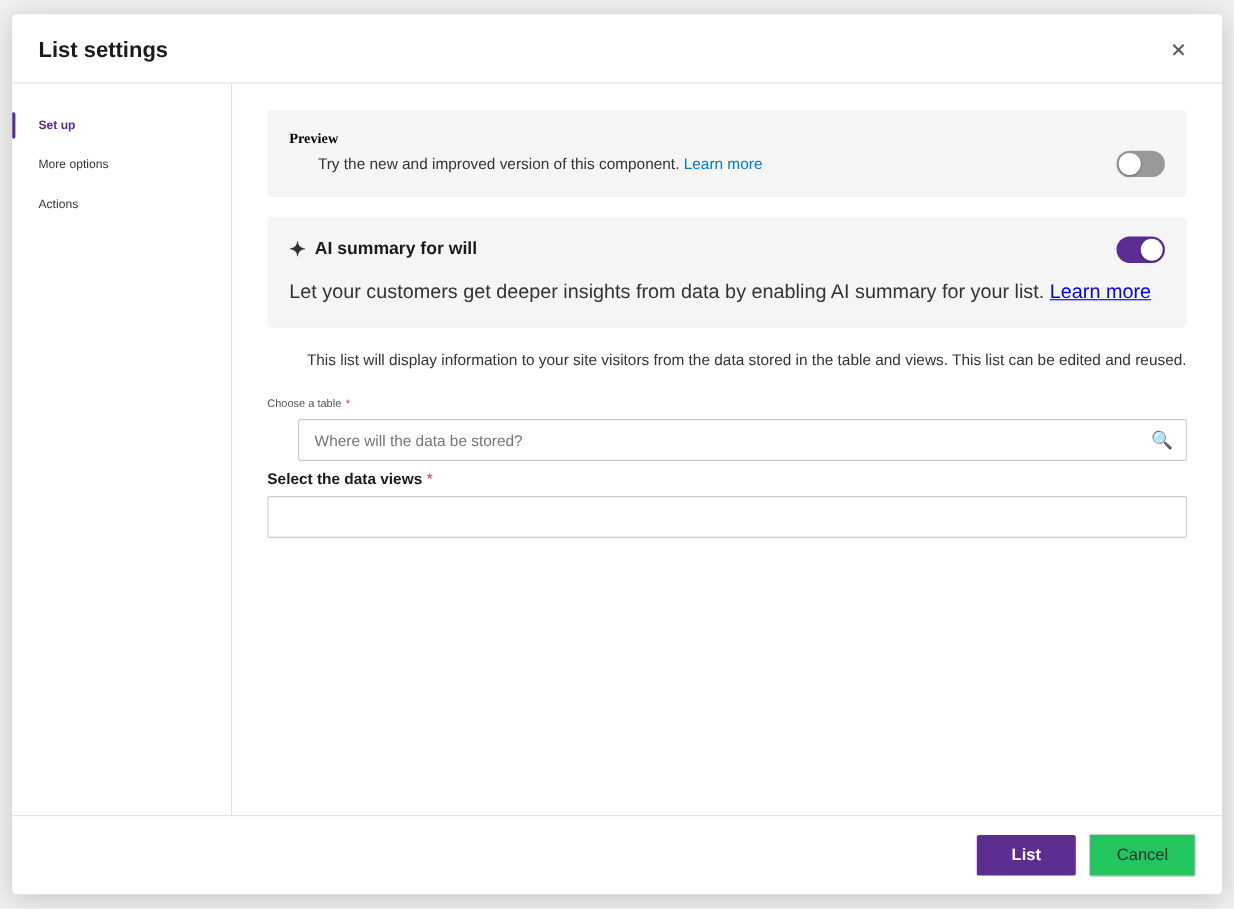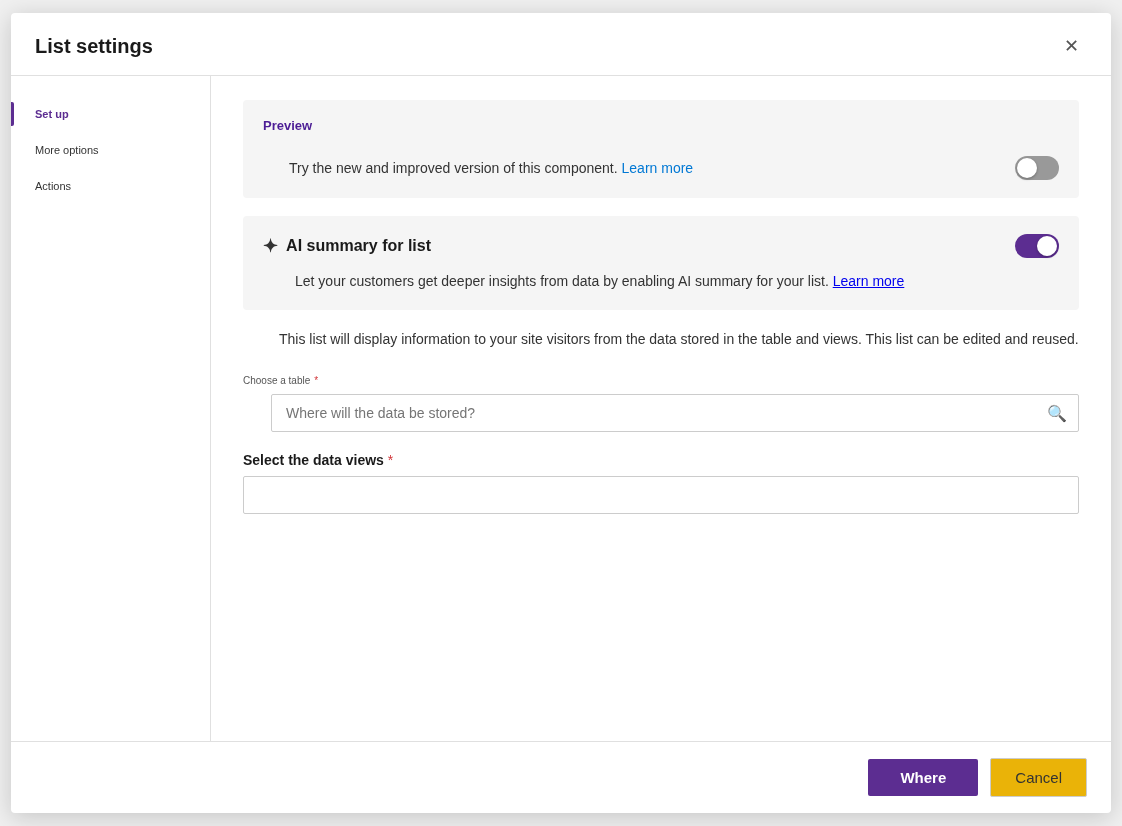--- a/index.html
+++ b/index.html
@@ -119,24 +119,25 @@
     }
 
     .card {
       background: #f5f5f5;
       border-radius: 4px;
       padding: 18px 20px;
       margin-bottom: 18px;
     }
 
     .card-label {
-      color: #4c1d95;
+      color: #000000;
       font-size: 13px;
       font-weight: 600;
-      margin-bottom: 23px;
+      margin-bottom: 3px;
+      font-family: Liberation Serif, serif;
     }
 
     .card-row {
       display: flex;
       align-items: center;
       justify-content: space-between;
       margin-left: 26px;
     }
 
     .card-text {
@@ -225,21 +226,21 @@
       margin-bottom: 8px;
     }
 
     .field-label .required {
       color: #d13438;
       margin-left: 4px;
     }
 
     .search-input-wrapper {
       position: relative;
-      margin-bottom: 20px;
+      margin-bottom: 8px;
       padding-left: 28px;
     }
 
     .search-input {
       width: 100%;
       padding: 10px 40px 10px 14px;
       border: 1px solid #ccc;
       border-radius: 2px;
       font-size: 14px;
       color: #888;
@@ -289,34 +290,33 @@
       color: white;
       border: none;
       padding: 10px 32px;
       font-size: 15px;
       font-weight: 600;
       border-radius: 2px;
       cursor: pointer;
     }
 
     .btn-cancel {
-      background: #eab308;
+      background: #22c55e;
       color: #333;
       border: 1px solid #ccc;
       padding: 10px 24px;
       font-size: 15px;
       border-radius: 2px;
       cursor: pointer;
     }
 
     .ai-card-body {
-      font-size: 14px;
+      font-size: 18px;
       color: #333;
       line-height: 1.6;
-      margin-left: 32px;
     }
   </style>
 </head>
 <body>
 
 <div class="dialog-overlay">
   <div class="dialog">
 
     <div class="dialog-header">
       <span class="dialog-title">List settings</span>
@@ -356,21 +356,21 @@
               </div>
             </label>
           </div>
         </div>
 
         
         <div class="card">
           <div class="ai-card-header">
             <div class="ai-card-title">
               <span class="ai-icon">✦</span>
-              <span>AI summary for list</span>
+              <span>AI summary for will</span>
             </div>
             <label class="toggle">
 
               <div class="toggle-slider on">
                 <div class="toggle-knob on"></div>
               </div>
             </label>
           </div>
           <div class="ai-card-body">
             <span>Let your customers get deeper insights from data by enabling AI summary for your list.</span>
@@ -393,18 +393,18 @@
         
         <div class="data-views-label">
           <span>Select the data views</span><span style="color:#d13438; font-weight:400; margin-left:4px;">*</span>
         </div>
         <input type="text" class="data-views-input" style="">
 
       </div>
     </div>
 
     <div class="dialog-footer">
-      <button class="btn-done">Where</button>
+      <button class="btn-done">List</button>
       <button class="btn-cancel">Cancel</button>
     </div>
 
   </div>
 </div>
 
 </body></html>

